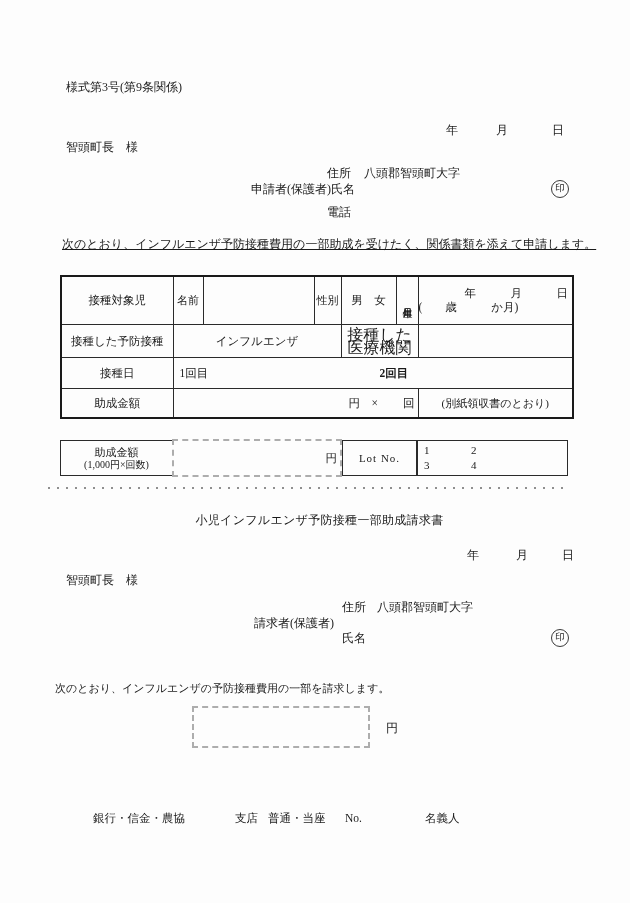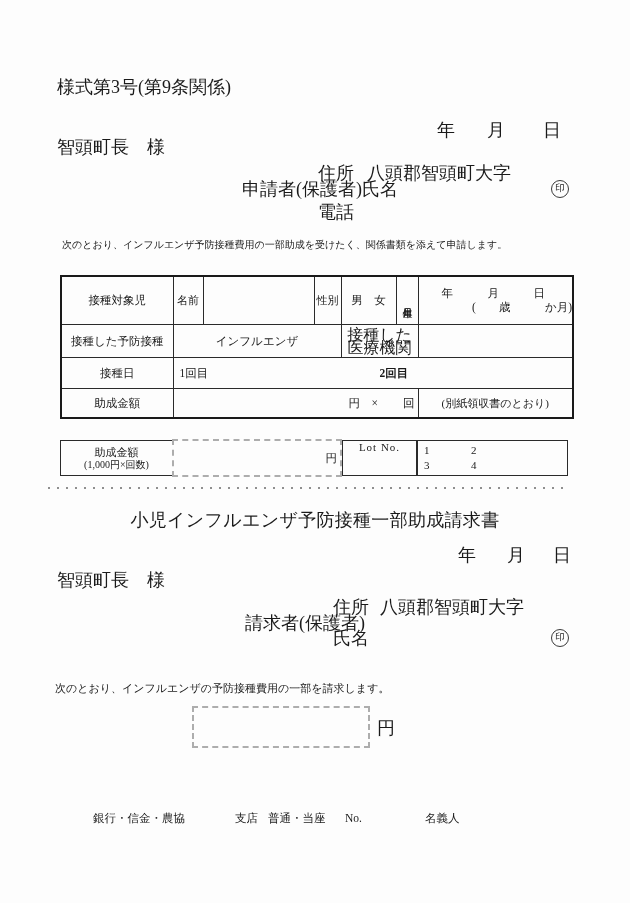--- a/index.html
+++ b/index.html
@@ -6,21 +6,21 @@
   .page{
     position:relative;
     width:630px;height:903px;
     margin:0 auto;
     background:#fdfdfd;
     font-family:"Liberation Serif","DejaVu Serif",serif;
     color:#1a1a1a;
     overflow:hidden;
   }
   .abs{position:absolute;white-space:nowrap;}
-  .fs12{font-size:18px;line-height:14px;}
+  .fs12{font-size:12px;line-height:14px;margin-left:9px;}
   .fs115{font-size:11.5px;line-height:13px;}
   .fs11{font-size:11px;line-height:13px;}
   .seal{
     position:absolute;width:16px;height:16px;
     border:1px solid #3a3a3a;border-radius:50%;
     display:flex;align-items:center;justify-content:center;
     font-size:9.5px;line-height:1;
   }
   table.main{
     position:absolute;left:60px;top:275px;
@@ -68,21 +68,21 @@
 
   <div class="abs fs12" style="left:318px;top:166px;">
     <span style="margin-right:13px;">住所</span><span>八頭郡智頭町大字</span>
   </div>
 
   <div class="abs fs12" style="left:242px;top:182px;">申請者(保護者)氏名</div>
   <div class="seal" style="left:551px;top:180px;">印</div>
 
   <div class="abs fs12" style="left:318px;top:205px;">電話</div>
 
-  <div class="abs" style="left:62px;top:238px;font-size:10px;line-height:13px;">次のとおり、インフルエンザ予防接種費用の一部助成を受けたく、関係書類を添えて申請します。</div>
+  <div class="abs" style="left:62px;top:238px;font-size:12px;line-height:13px;text-decoration:underline;">次のとおり、インフルエンザ予防接種費用の一部助成を受けたく、関係書類を添えて申請します。</div>
 
   <table class="main">
     <colgroup>
       <col style="width:112px">
         <col style="width:30px">
         <col style="width:111px">
       <col style="width:27px">
         <col style="width:55px">
         <col style="width:22px">
       <col style="width:155px">
@@ -91,22 +91,22 @@
         <tr style="height:48px;">
       <td>接種対象児</td>
       <td style="font-size:11px;">名前</td>
       <td></td>
       <td style="font-size:11px;">性別</td>
       <td>男　女</td>
       <td>
             <div class="vtext">生年月日</div>
           </td>
       <td>
-        <div style="padding-right:4px;">年　　　月　　　日</div>
-        <div style="text-align:right;">(　　歳　　　か月)</div>
+        <div style="text-align:right;padding-right:4px;">年　　　月　　　日</div>
+        <div style="text-align:left;">(　　歳　　　か月)</div>
       </td>
     </tr>
     <tr style="height:33px;">
       <td>接種した予防接種</td>
       <td colspan="3">インフルエンザ</td>
       <td colspan="2" style="font-size:16px;line-height:13px;">
         <div>接種した</div>
         <div>医療機関</div>
       </td>
       <td></td>
@@ -132,21 +132,21 @@
   </tbody>
     </table>
 
   <div class="cellbox" style="left:60px;top:440px;width:113px;height:36px;display:flex;flex-direction:column;align-items:center;justify-content:center;">
     <div class="fs11">助成金額</div>
     <div style="font-size:10px;line-height:12px;">(1,000円×回数)</div>
   </div>
   <div class="dashedbox" style="left:172px;top:439px;width:170px;height:38px;padding-right:3px;">
     <span class="fs115">円</span>
   </div>
-  <div class="cellbox" style="left:342px;top:440px;width:75px;height:36px;display:flex;align-items:flex-start;justify-content:center;">
+  <div class="cellbox" style="left:342px;top:440px;width:75px;height:36px;display:flex;align-items:center;justify-content:center;">
     <span class="fs11" style="letter-spacing:1px;">Lot No.</span>
   </div>
   <div class="cellbox" style="left:417px;top:440px;width:151px;height:36px;display:grid;grid-template-columns:47px auto;padding:2px 0 0 6px;align-content:start;">
     <span class="fs11" style="line-height:15px;">1</span>
     <span class="fs11" style="line-height:15px;">2</span>
     <span class="fs11" style="line-height:15px;">3</span>
     <span class="fs11" style="line-height:15px;">4</span>
   </div>
 
   <div class="dotline" style="left:48px;top:487px;width:520px;"></div>

